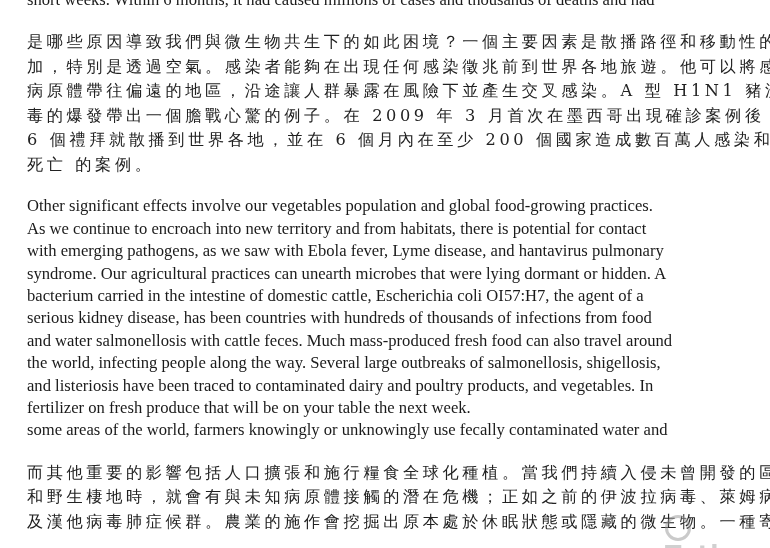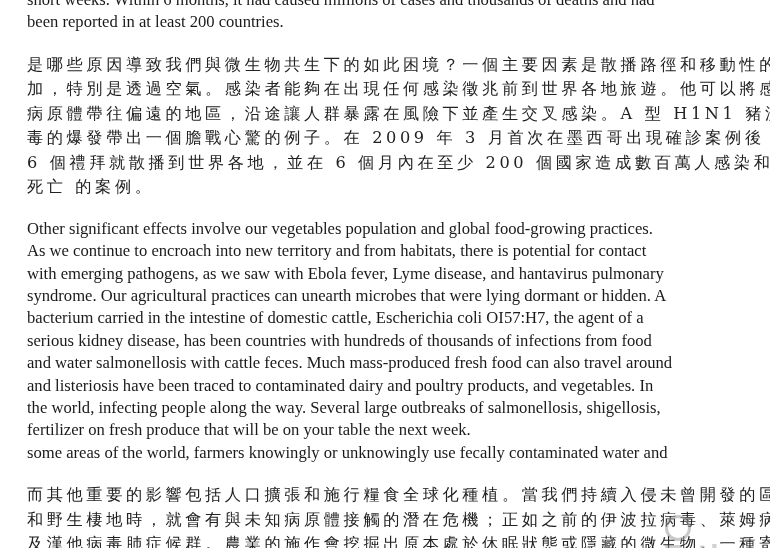--- a/index.html
+++ b/index.html
@@ -56,40 +56,39 @@
       vertical-align: middle;
       margin-right: 2px;
     }
   </style>
 </head>
 <body>
 
 <div class="page">
   <p class="para-en">
     <span class="line">short weeks. Within 6 months, it had caused millions of cases and thousands of deaths and had</span>
-    <span class="line">been reported in at least 200 countries.</span>
   </p>
   <p class="para-zh">
     <span class="line">是哪些原因導致我們與微生物共生下的如此困境？一個主要因素是散播路徑和移動性的增</span>
     <span class="line">加，特別是透過空氣。感染者能夠在出現任何感染徵兆前到世界各地旅遊。他可以將感染</span>
     <span class="line">病原體帶往偏遠的地區，沿途讓人群暴露在風險下並產生交叉感染。A 型 H1N1 豬流感病</span>
     <span class="line">毒的爆發帶出一個膽戰心驚的例子。在 2009 年 3 月首次在墨西哥出現確診案例後，短短</span>
     <span class="line">6 個禮拜就散播到世界各地，並在 6 個月內在至少 200 個國家造成數百萬人感染和數千人</span>
     <span class="line">死亡 的案例。</span>
   </p>
   <p class="para-en">
     <span class="line">Other significant effects involve our vegetables population and global food-growing practices.</span>
     <span class="line">As we continue to encroach into new territory and from habitats, there is potential for contact</span>
     <span class="line">with emerging pathogens, as we saw with Ebola fever, Lyme disease, and hantavirus pulmonary</span>
     <span class="line">syndrome. Our agricultural practices can unearth microbes that were lying dormant or hidden. A</span>
     <span class="line">bacterium carried in the intestine of domestic cattle, Escherichia coli OI57:H7, the agent of a</span>
     <span class="line">serious kidney disease, has been countries with hundreds of thousands of infections from food</span>
     <span class="line">and water salmonellosis with cattle feces. Much mass-produced fresh food can also travel around</span>
+    <span class="line">the world, infecting people along the way. Several large outbreaks of salmonellosis, shigellosis,</span>
     <span class="line">and listeriosis have been traced to contaminated dairy and poultry products, and vegetables. In</span>
-    <span class="line">the world, infecting people along the way. Several large outbreaks of salmonellosis, shigellosis,</span>
     <span class="line">fertilizer on fresh produce that will be on your table the next week.</span>
     <span class="line">some areas of the world, farmers knowingly or unknowingly use fecally contaminated water and</span>
   </p>
   <p class="para-zh">
     <span class="line">而其他重要的影響包括人口擴張和施行糧食全球化種植。當我們持續入侵未曾開發的區域</span>
     <span class="line">和野生棲地時，就會有與未知病原體接觸的潛在危機；正如之前的伊波拉病毒、萊姆病以</span>
     <span class="line">及漢他病毒肺症候群。農業的施作會挖掘出原本處於休眠狀態或隱藏的微生物。一種寄生</span>
 
   </p>
 </div>

